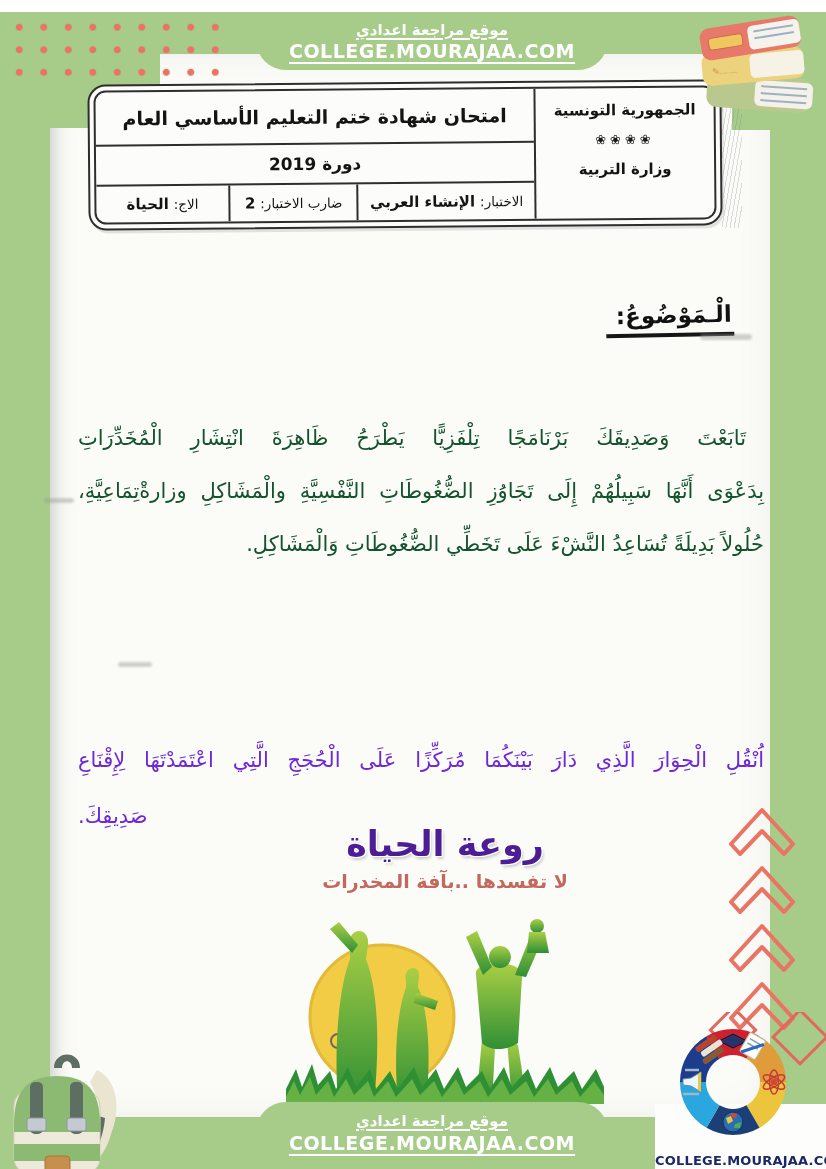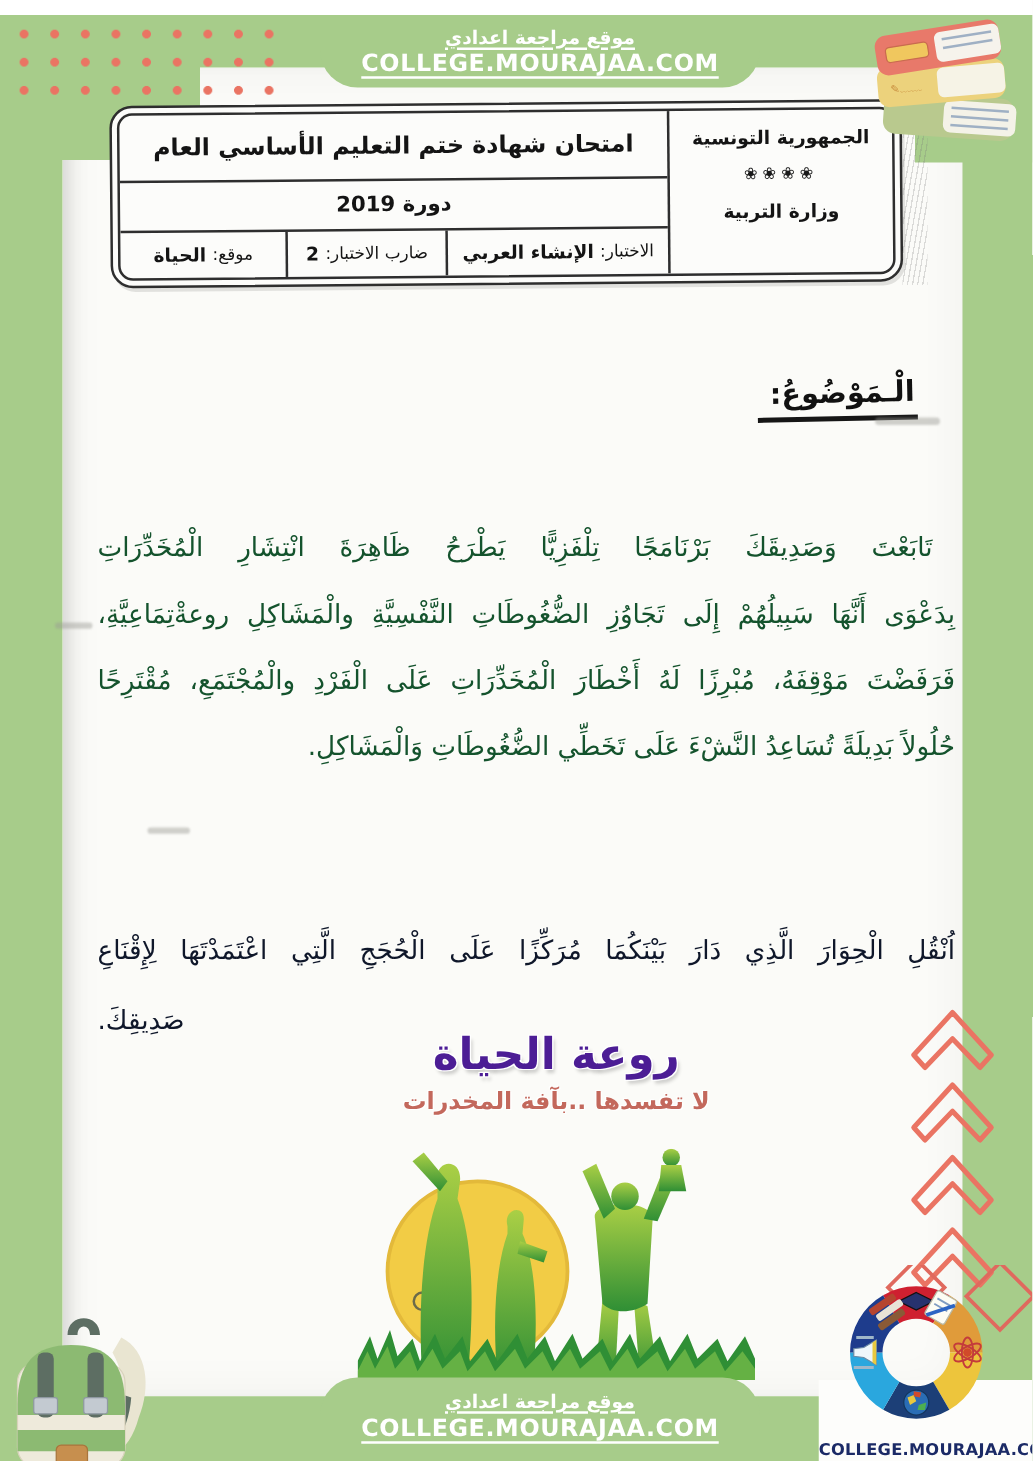--- a/index.html
+++ b/index.html
@@ -93,21 +93,21 @@
     border-bottom:4px solid #161616; padding:0 2px 5px 10px;
     transform:rotate(-1.2deg); letter-spacing:1px; direction:rtl;
   }
   .topic-text {
     position:absolute; left:78px; top:400px; width:686px; z-index:4;
     direction:rtl; color:#14532d; font-size:21px;
   }
   .tline { height:53px; line-height:53px; text-align:justify; text-align-last:justify; white-space:nowrap; }
   .tline.indent { padding-right:18px; }
   .tline.flush-right { text-align-last:right; }
-  .instruction { position:absolute; left:78px; top:720px; width:686px; z-index:4; direction:rtl; color:#0f172a; font-size:21px; }
+  .instruction { position:absolute; left:78px; top:720px; width:686px; z-index:4; direction:rtl; color:#6d28d9; font-size:21px; }
   .iline1 { height:56px; line-height:56px; text-align:justify; text-align-last:justify; white-space:nowrap; }
   .iline2 { height:56px; line-height:56px; text-align:right; text-align-last:left; }
 
   
   .poster { position:absolute; left:286px; top:810px; width:318px; height:282px; z-index:3; overflow:hidden; text-align:center; }
   .poster-title {
     font-size:35px; font-weight:bold; color:#4c1d95; direction:rtl; line-height:1.3;
     text-shadow:1px 1px 0 #fff,-1px -1px 0 #fff,1px -1px 0 #fff,-1px 1px 0 #fff,2px 3px 3px rgba(0,0,0,.18);
   }
   .poster-subtitle {
@@ -193,34 +193,33 @@
         <div class="row-exam-meta">
           <div class="meta-cell mc-test">
             <span>الاختبار:</span>
             <span class="meta-value">الإنشاء العربي</span>
           </div>
           <div class="meta-cell mc-coef">
             <span>ضارب الاختبار:</span>
             <span class="meta-value">2</span>
           </div>
           <div class="meta-cell mc-dur">
-            <span>موقع:</span>
+            <span>الاج:</span>
             <span class="meta-value">الحياة</span>
           </div>
         </div>
       </div>
     </div>
   </div>
 
   <div class="topic-heading">الْـمَوْضُوعُ:</div>
 
   <div class="topic-text">
     <div class="tline indent">تَابَعْتَ وَصَدِيقَكَ بَرْنَامَجًا تِلْفَزِيًّا يَطْرَحُ ظَاهِرَةَ انْتِشَارِ الْمُخَدِّرَاتِ</div>
-    <div class="tline">بِدَعْوَى أَنَّهَا سَبِيلُهُمْ إِلَى تَجَاوُزِ الضُّغُوطَاتِ النَّفْسِيَّةِ والْمَشَاكِلِ روعةْتِمَاعِيَّةِ،</div>
-    <div class="tline">فَرَفَضْتَ مَوْقِفَهُ، مُبْرِزًا لَهُ أَخْطَارَ الْمُخَدِّرَاتِ عَلَى الْفَرْدِ والْمُجْتَمَعِ، مُقْتَرِحًا</div>
+    <div class="tline">بِدَعْوَى أَنَّهَا سَبِيلُهُمْ إِلَى تَجَاوُزِ الضُّغُوطَاتِ النَّفْسِيَّةِ والْمَشَاكِلِ وزارةْتِمَاعِيَّةِ،</div>
     <div class="tline flush-right">حُلُولاً بَدِيلَةً تُسَاعِدُ النَّشْءَ عَلَى تَخَطِّي الضُّغُوطَاتِ وَالْمَشَاكِلِ.</div>
   </div>
 
   <div class="instruction">
     <div class="iline1">اُنْقُلِ الْحِوَارَ الَّذِي دَارَ بَيْنَكُمَا مُرَكِّزًا عَلَى الْحُجَجِ الَّتِي اعْتَمَدْتَهَا لِإِقْنَاعِ</div>
     <div class="iline2">صَدِيقِكَ.</div>
   </div>
 
   <div class="smudge" style="left:44px; top:486px; width:30px; height:5px;"></div>
   <div class="smudge" style="left:700px; top:322px; width:52px; height:6px;"></div>

